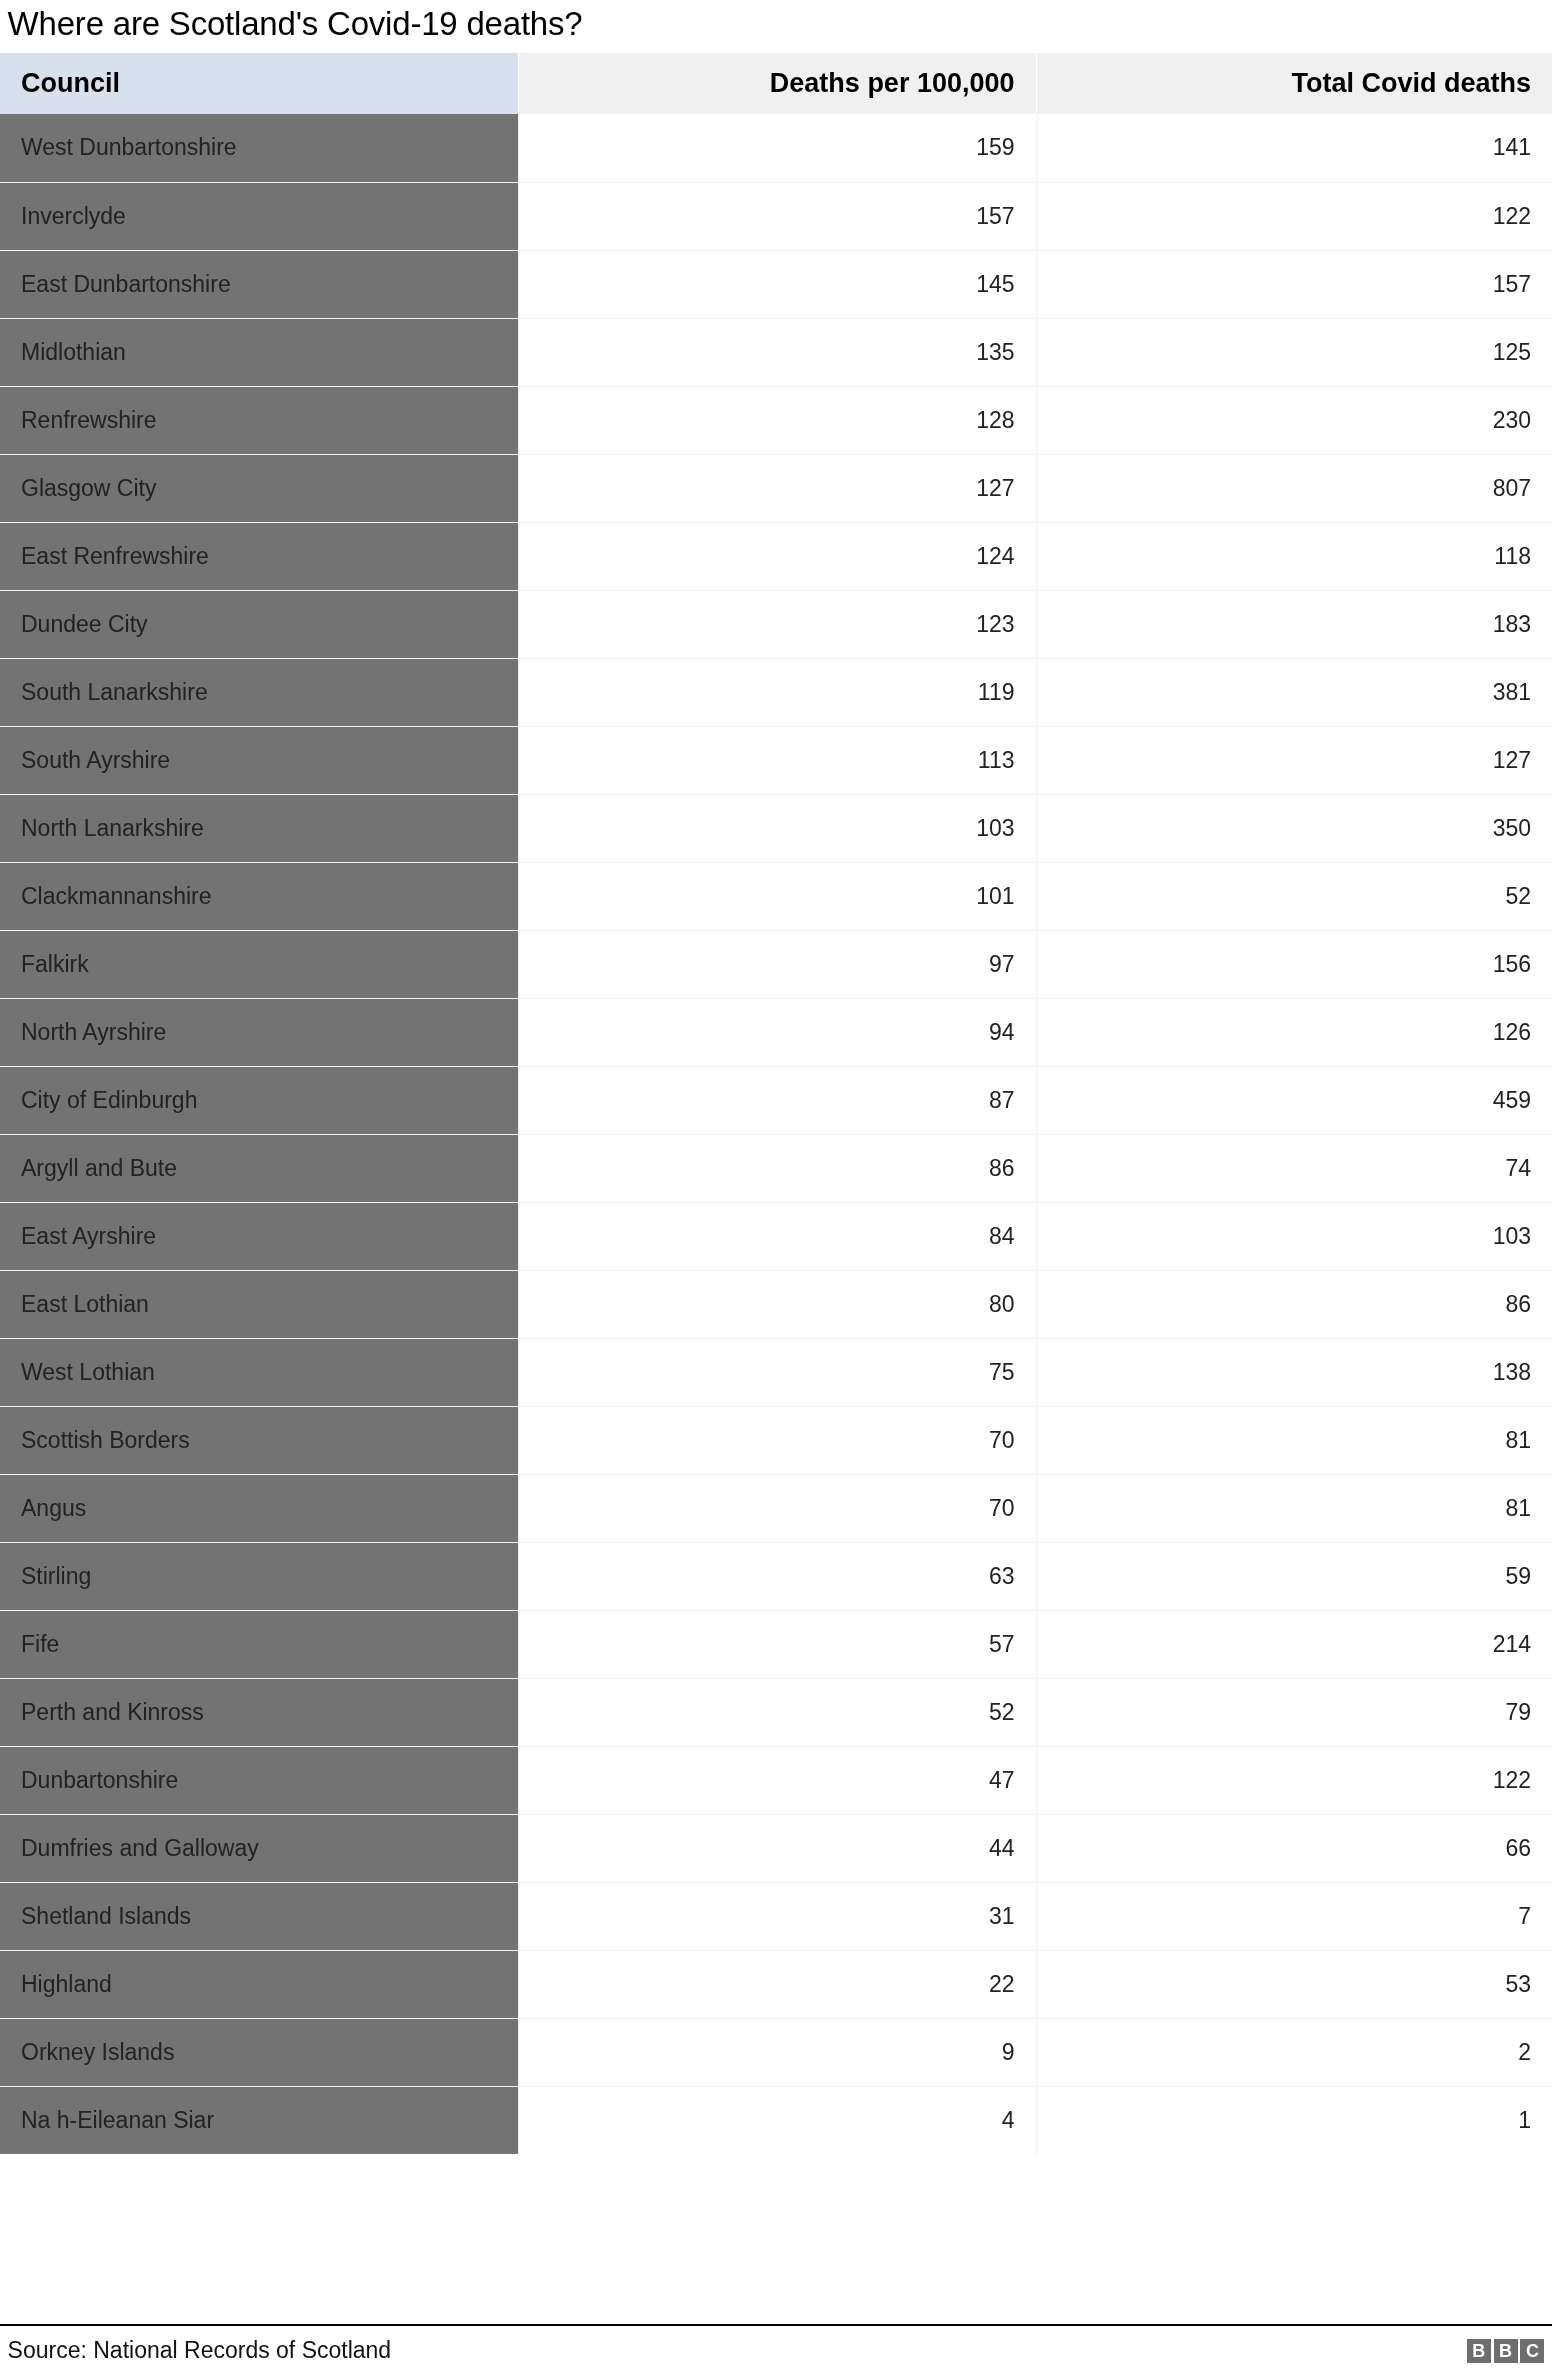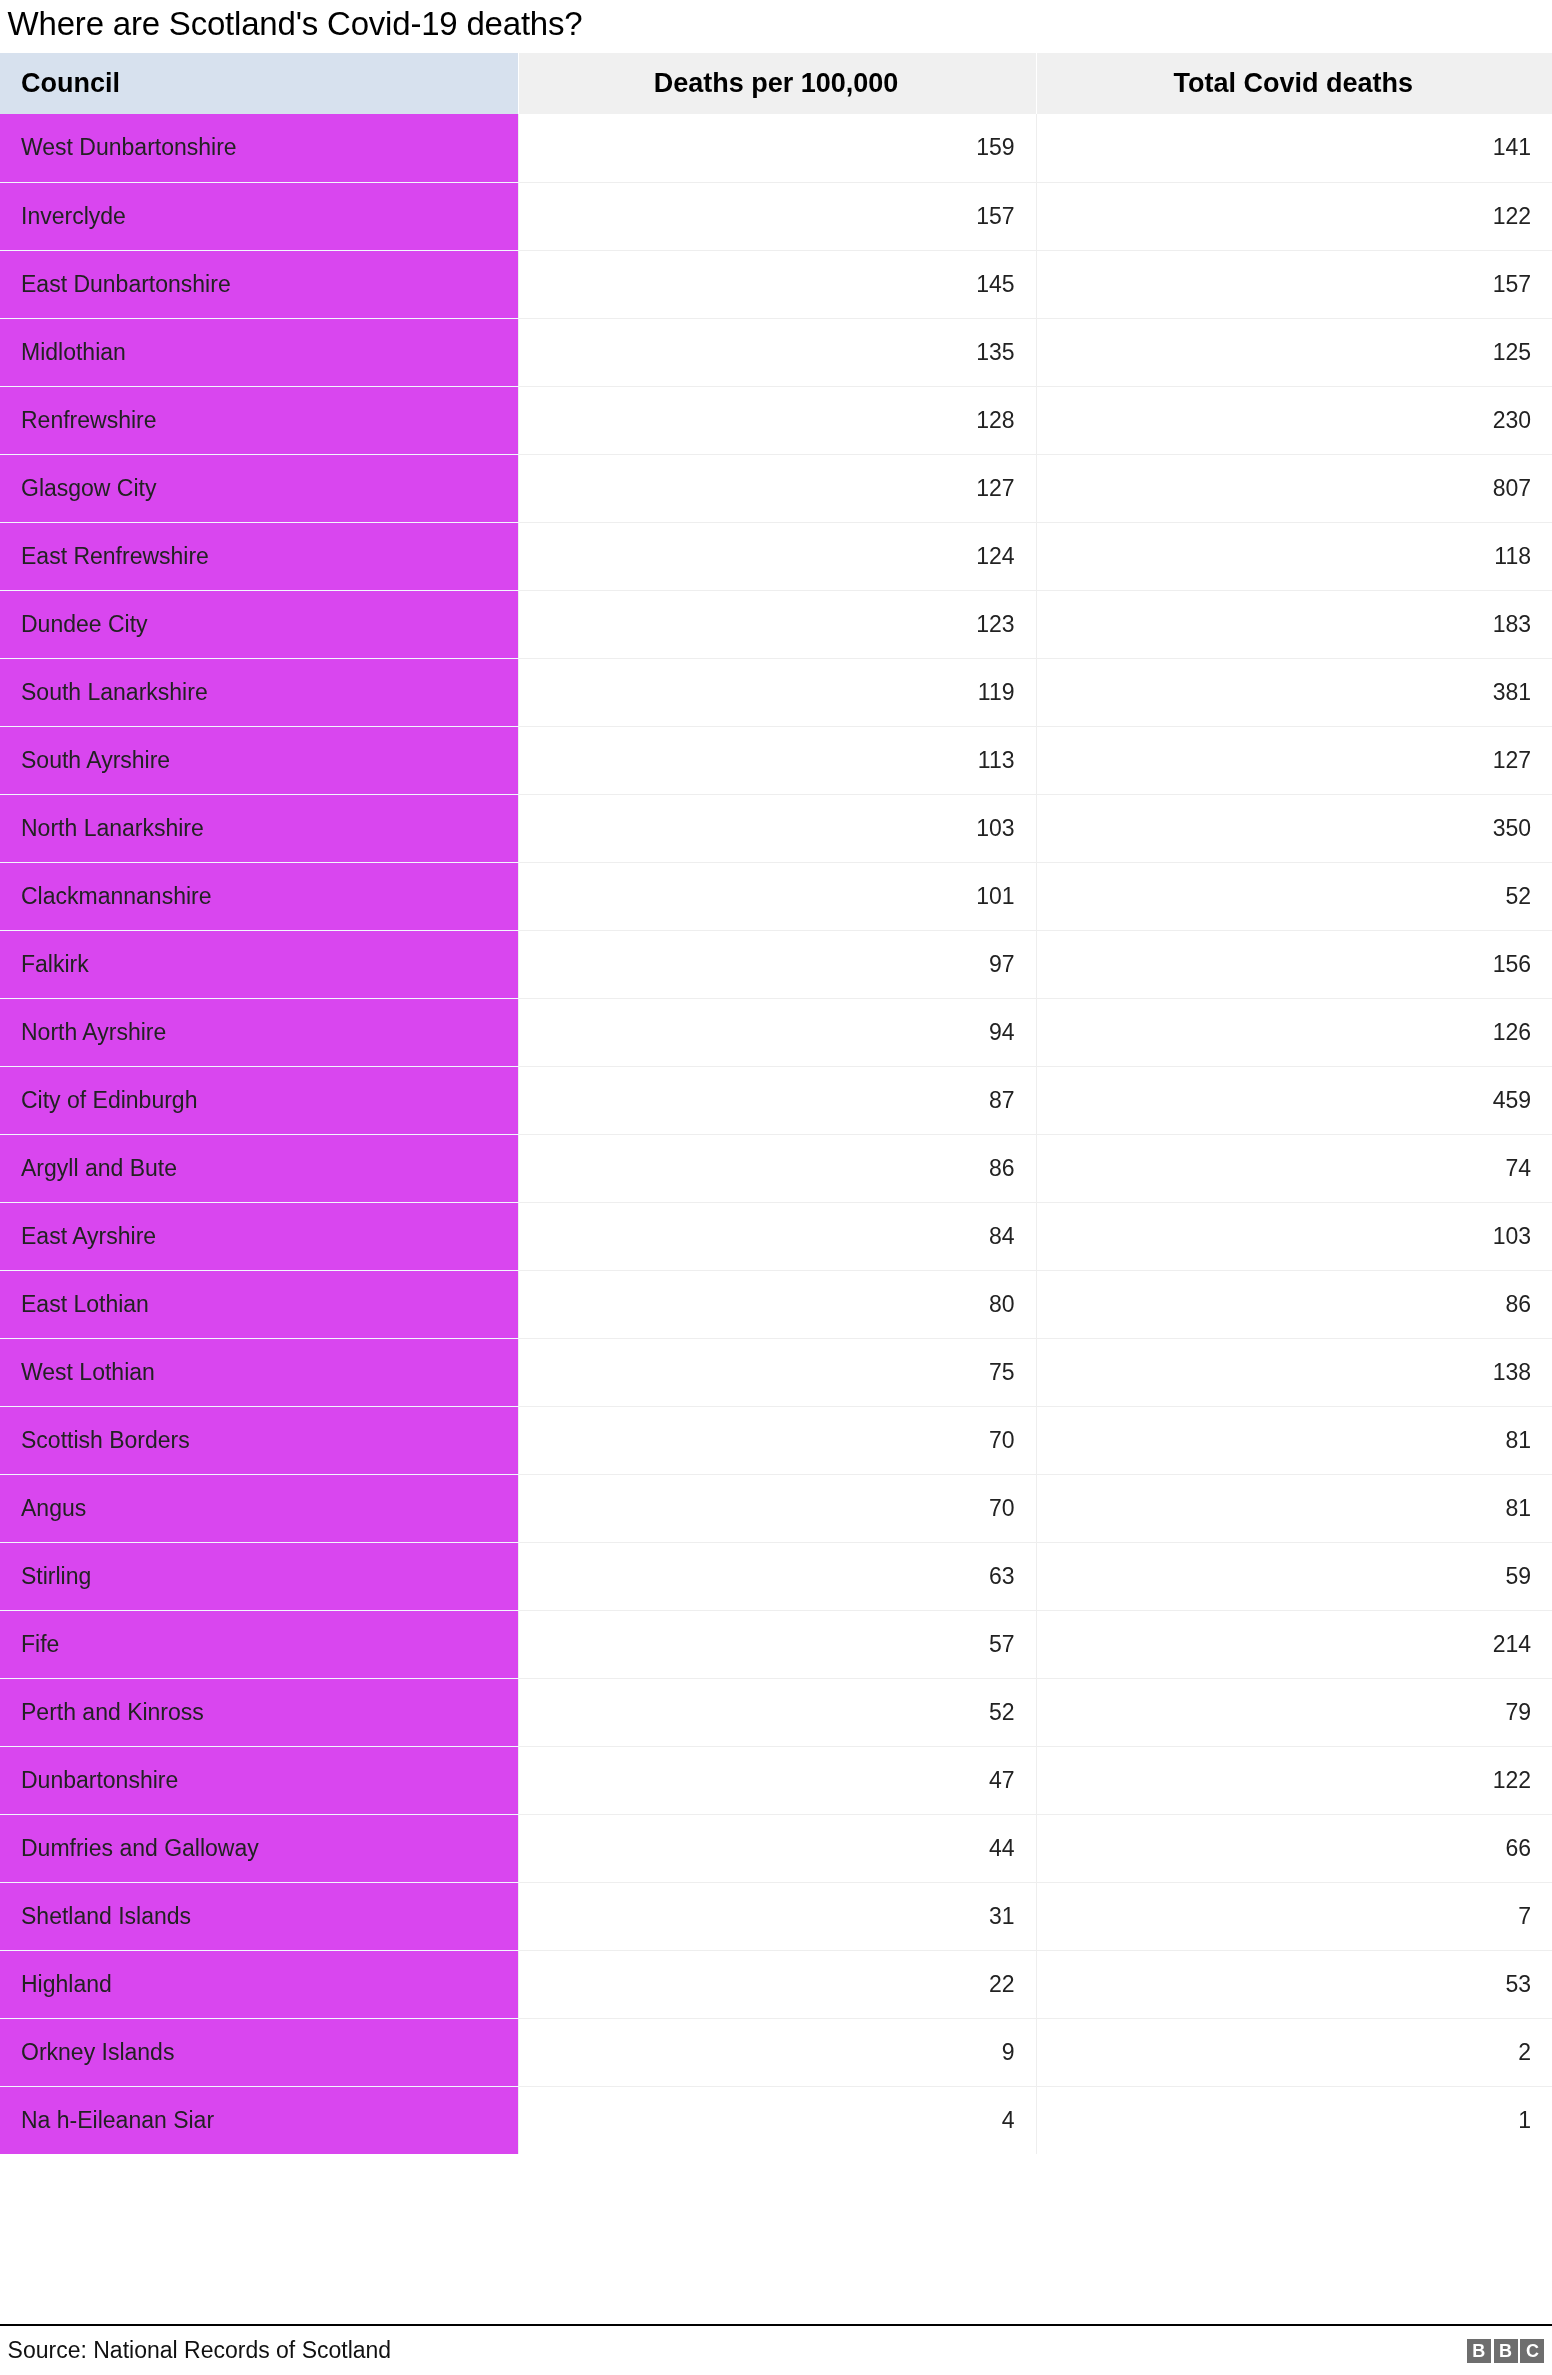--- a/index.html
+++ b/index.html
@@ -67,38 +67,38 @@
     box-sizing: border-box;
     border: none;
   }
   th.th-council {
     background: #d7e1ee;
     text-align: left;
     padding-left: 21px;
   }
   th.th-num {
     background: #f0f0f0;
-    text-align: center;
+    text-align: right;
     padding-right: 21px;
     border-left: 1.9px solid #ffffff;
   }
 
   
   tbody tr { height: 68px; }
 
   td {
     font-size: 23px;
     color: #222222;
     vertical-align: middle;
     box-sizing: border-box;
     padding: 0 19px;
     background: #ffffff;
   }
   td.td-council {
-    background: #d946ef;
+    background: #737373;
     text-align: left;
     padding-left: 21px;
     border-bottom: 1.9px solid #f2f7fd;
     color: #222222;
   }
   td.td-num {
     text-align: right;
     padding-right: 21px;
     border-bottom: 1.9px solid #eeeeee;
     border-left: 1.9px solid #eeeeee;

